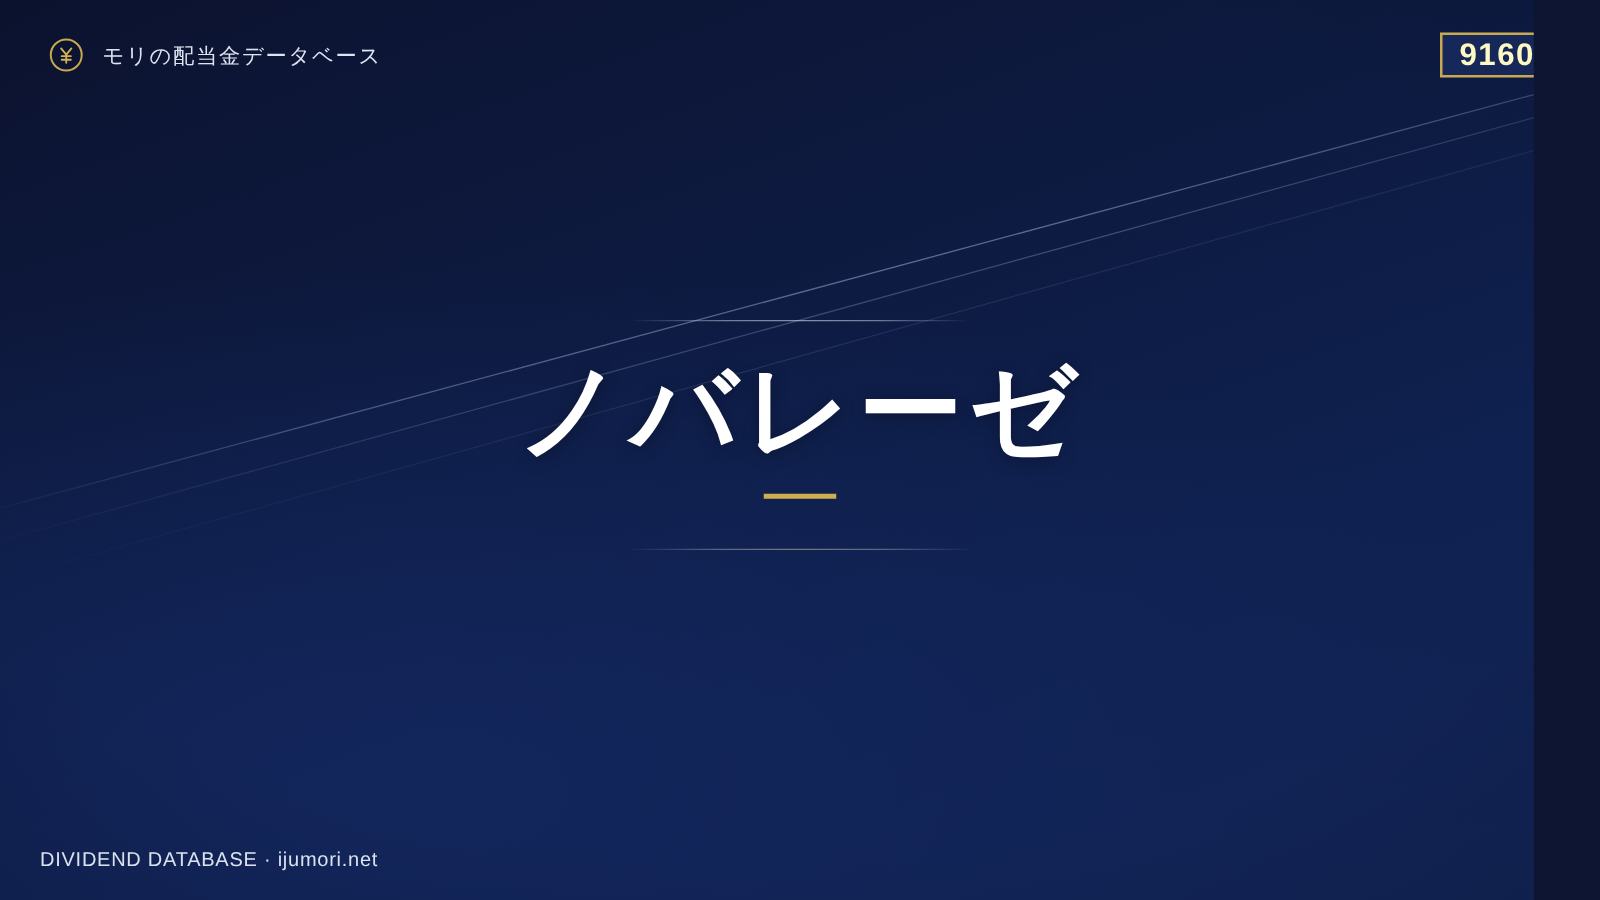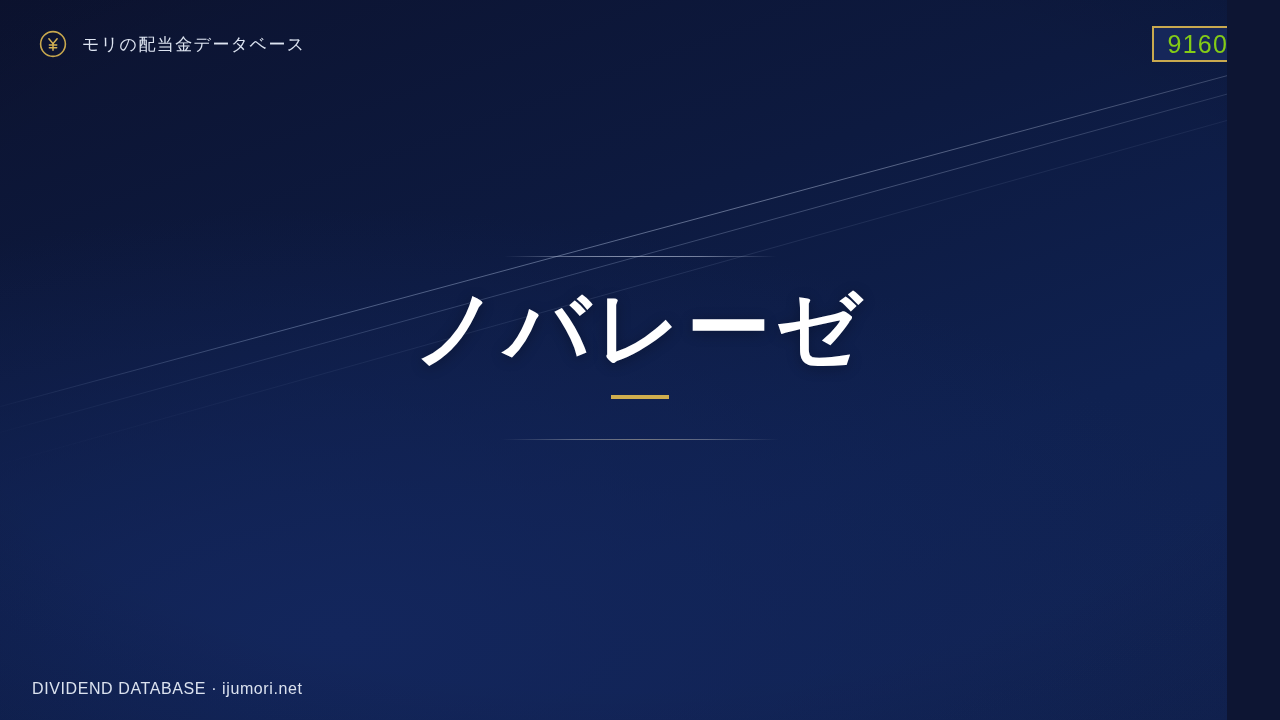--- a/index.html
+++ b/index.html
@@ -80,23 +80,23 @@
 
   .ticker-badge {
     display: inline-flex;
     align-items: center;
     justify-content: center;
     min-width: 88px;
     height: 36px;
     padding: 0 14px;
     border: 2px solid #c9a94f;
     background: #16275a;
-    color: #84cc16;
+    color: #fef9c3;
     font-size: 25px;
-    font-weight: 400;
+    font-weight: 700;
     letter-spacing: 1.2px;
     line-height: 1;
   }
 
   
   .hero {
     position: absolute;
     top: 0; left: 0;
     width: 1280px;
     height: 720px;

